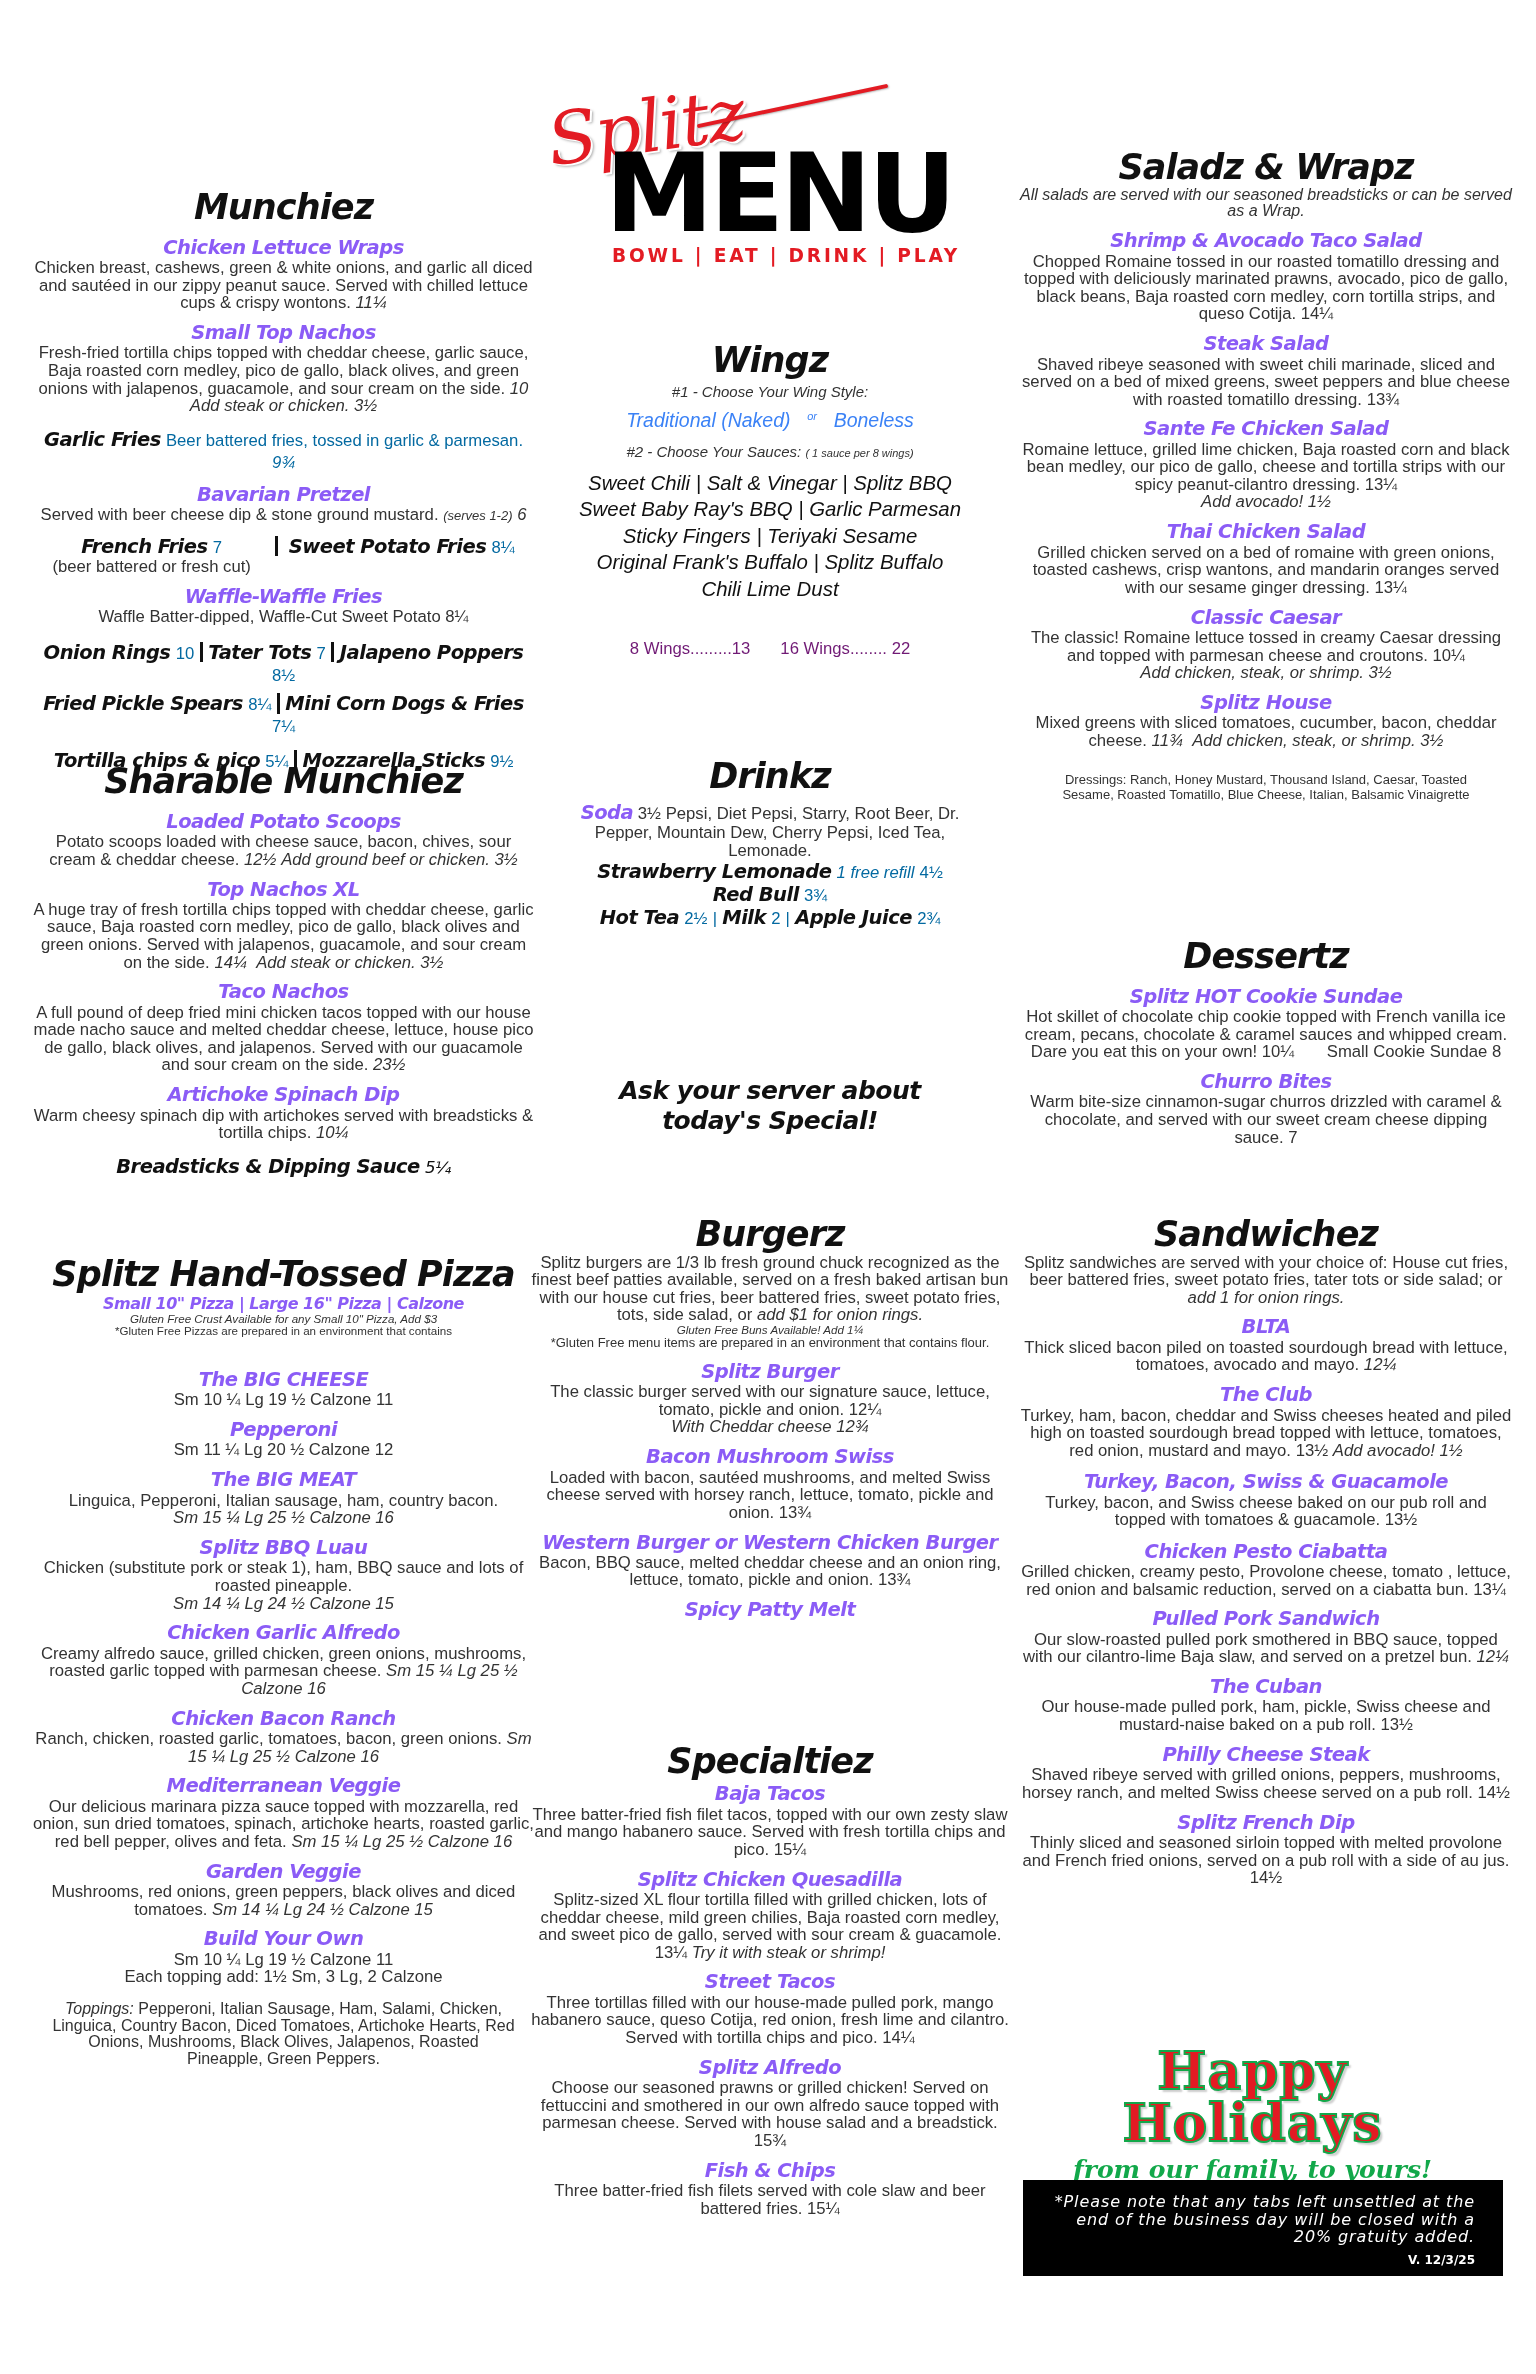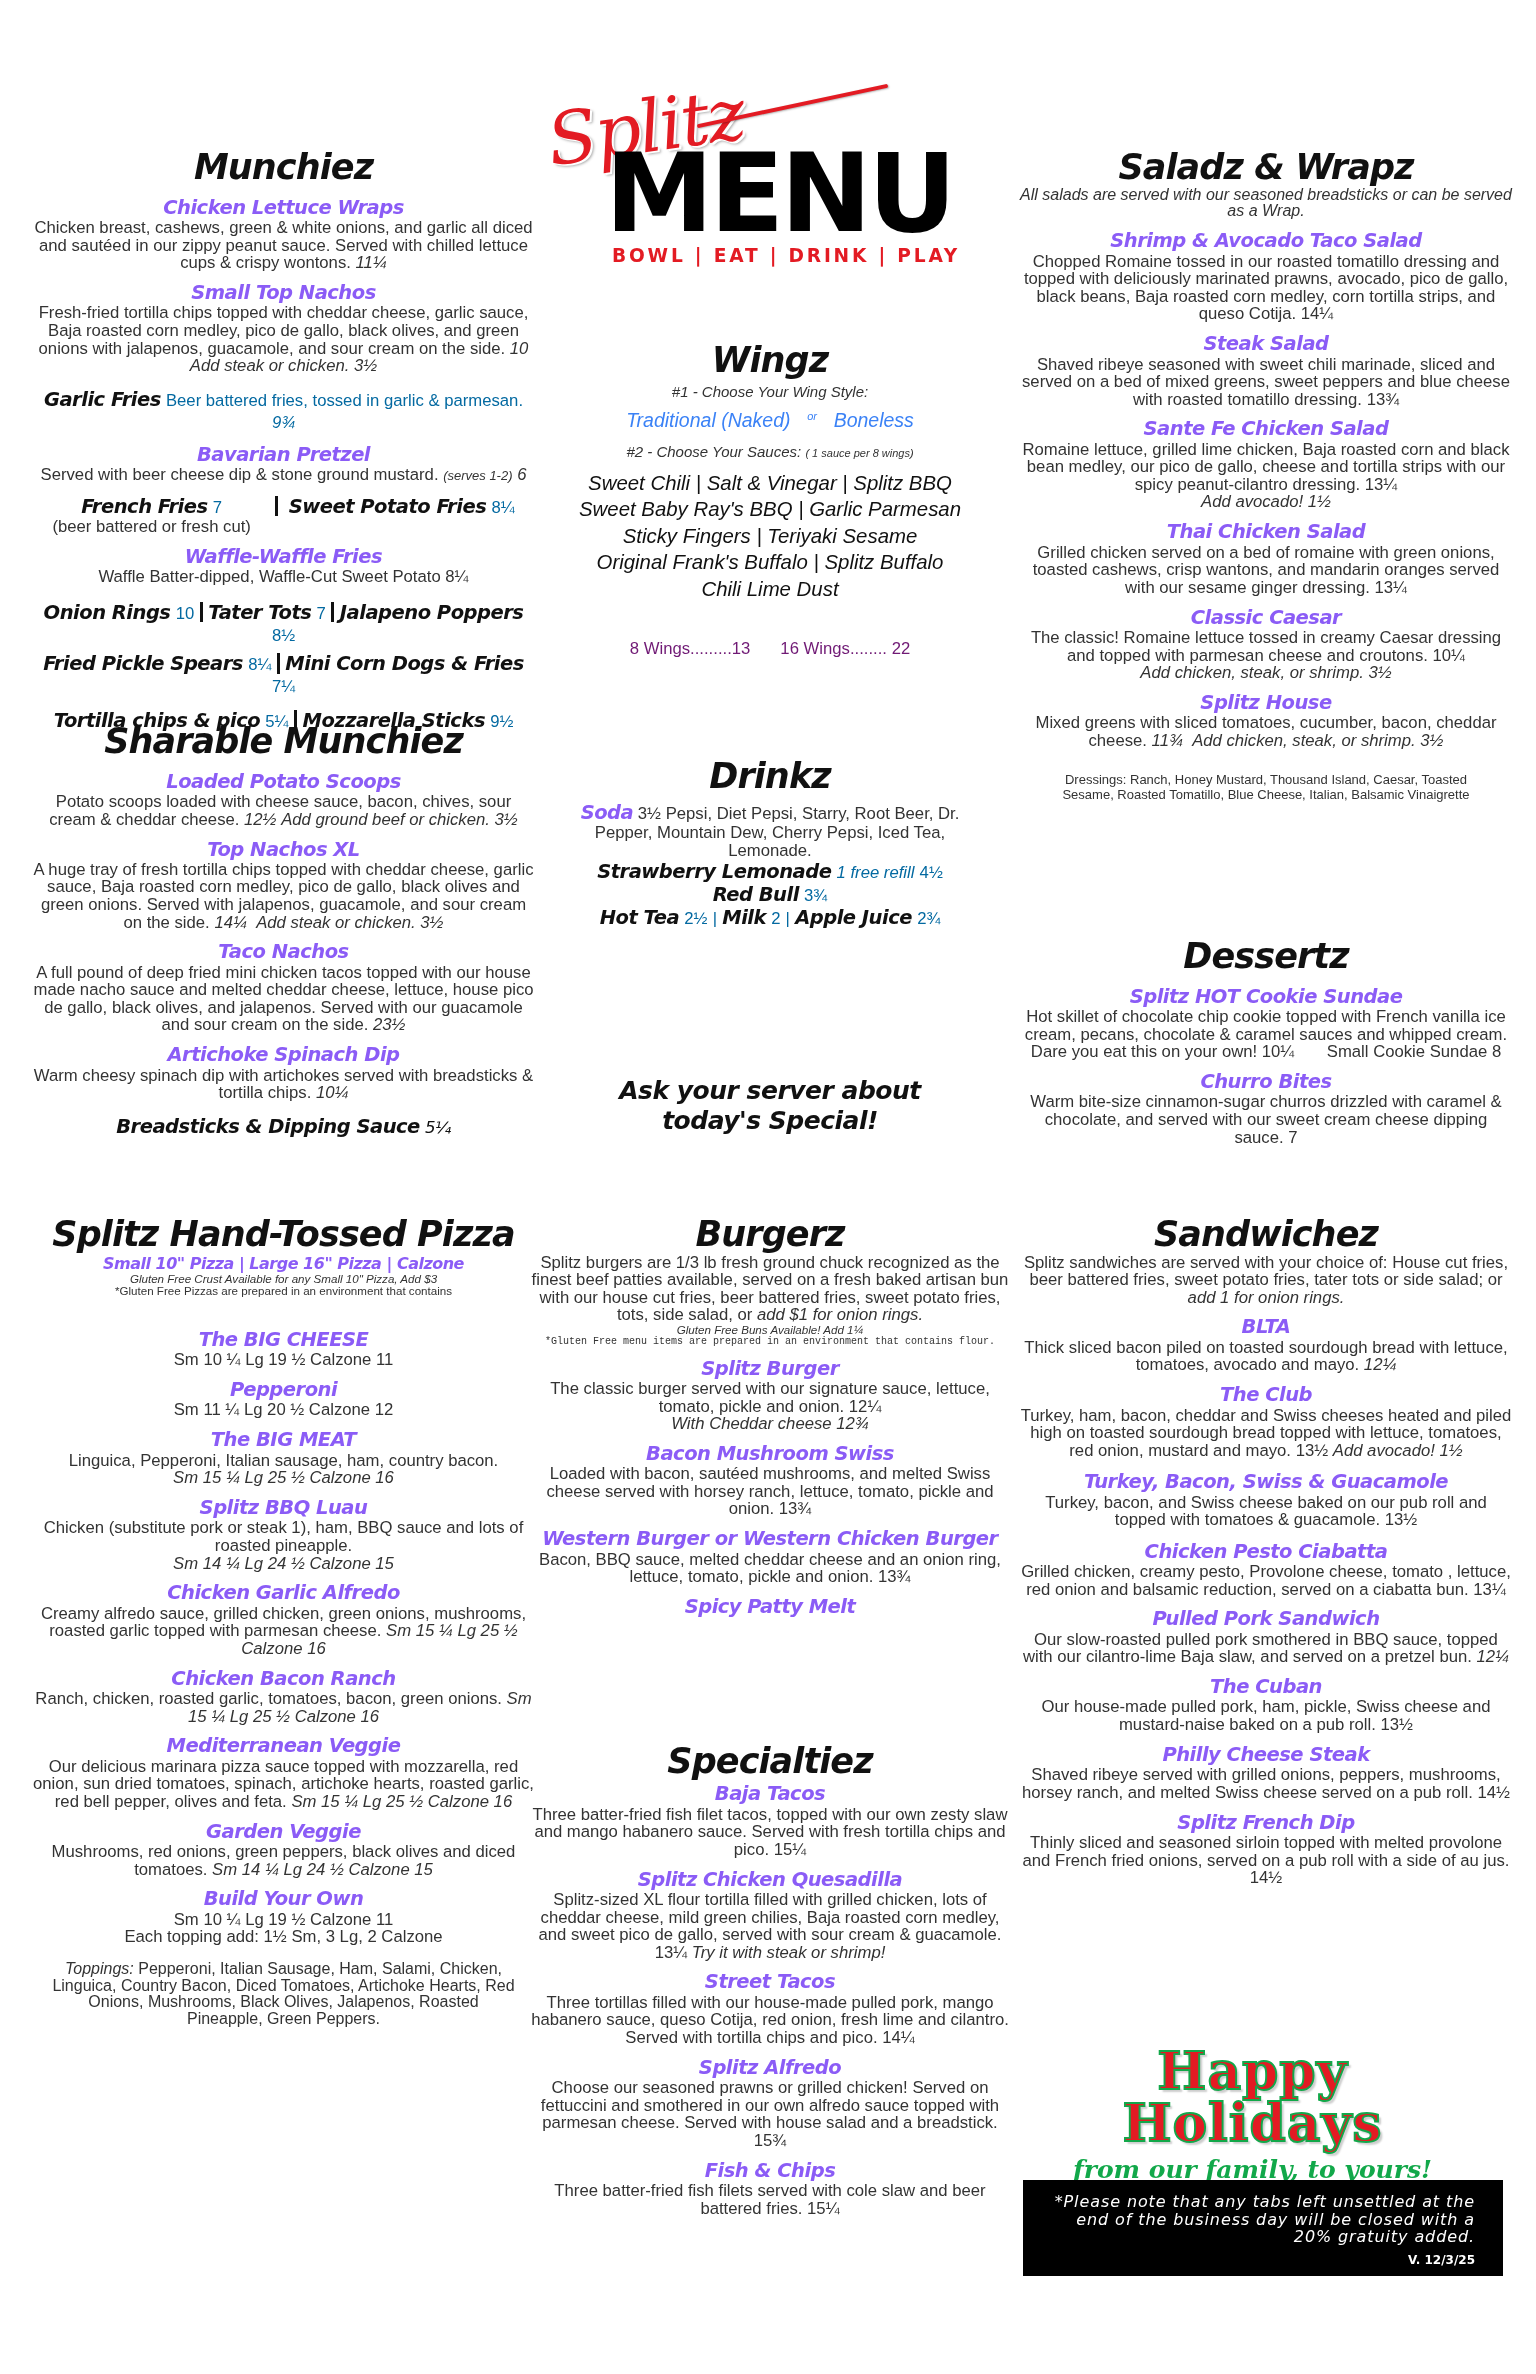--- a/index.html
+++ b/index.html
@@ -1,20 +1,20 @@
 <!DOCTYPE html>
 <html style="font-size:15px"><head>
 <meta charset="utf-8">
 <style>
   * { box-sizing: border-box; margin: 0; padding: 0; }
   html, body { width: 1536px; height: 2375px; background: #ffffff; overflow: hidden; }
   body { position: relative; font-family: "Liberation Sans", sans-serif; color: #222; }
 
   .col { position: absolute; text-align: center; }
-  .c1 { left: 33px; width: 501px; }
+  .c1 { left: 33px; width: 501px; margin-top: 40px; }
   .c2 { left: 529px; width: 482px; }
   .c3 { left: 1020px; width: 492px; }
 
   .sec-title { font-family: "DejaVu Sans", sans-serif; font-weight: bold; font-style: italic; font-size: 35px; color: #111; letter-spacing: -0.9px; line-height: 1.1; }
   .item-name { font-family: "DejaVu Sans", sans-serif; font-weight: bold; font-style: italic; font-size: 19.5px; color: #8b5cf6; letter-spacing: -0.5px; line-height: 1.2; margin-top: 9.3px; }
   .desc { font-family: "Liberation Sans", sans-serif; font-size: 16.7px; color: #333; line-height: 1.05; }
   .desc i, .it { font-style: italic; }
   .small-note { font-size: 13px; color: #333; line-height: 1.1; }
   .tiny-note { font-size: 11.6px; color: #333; line-height: 1.1; }
   .inline-row { font-size: 18.6px; line-height: 1.2; }
@@ -243,21 +243,21 @@
     <div class="desc">Sm 10 ¼   Lg 19 ½  Calzone 11</div>
     <div class="desc">Each topping add: 1½ Sm, 3 Lg, 2 Calzone</div>
   </div>
   <div class="desc" style="margin-top:15px;font-size:16px;padding:0 18.6px;"><i>Toppings:</i> <span>Pepperoni, Italian Sausage, Ham, Salami, Chicken, Linguica, Country Bacon, Diced Tomatoes, Artichoke Hearts, Red Onions, Mushrooms, Black Olives, Jalapenos, Roasted Pineapple, Green Peppers.</span></div>
 </div>
 
 <div class="col c2" style="top:1215px;">
   <div class="sec-title">Burgerz</div>
   <div class="desc"><span>Splitz burgers are 1/3 lb fresh ground chuck recognized as the finest beef patties available, served on a fresh baked artisan bun with our house cut fries, beer battered fries, sweet potato fries, tots, side salad, or</span> <i>add $1 for onion rings.</i></div>
   <div class="tiny-note it">Gluten Free Buns Available! Add 1¼</div>
-  <div class="tiny-note" style="font-size:10px;font-family:Liberation Mono, monospace;">*Gluten Free menu items are prepared  in an environment that contains flour.</div>
+  <div class="tiny-note" style="font-size:13px;">*Gluten Free menu items are prepared  in an environment that contains flour.</div>
   <div style="margin-top:7.4px;">
       <div class="item-name">Splitz Burger</div>
       <div class="desc"><span>The classic burger served with our signature sauce, lettuce, tomato, pickle and onion.</span> <span>12¼</span><br><i>With Cheddar cheese  12¾</i></div>
     </div>
   <div>
       <div class="item-name">Bacon Mushroom Swiss</div>
       <div class="desc"><span>Loaded with bacon, sautéed mushrooms, and melted Swiss cheese served with horsey ranch, lettuce, tomato, pickle and onion.</span> <span>13¾</span></div>
     </div>
   <div>
       <div class="item-name">Western Burger or Western Chicken Burger</div>

